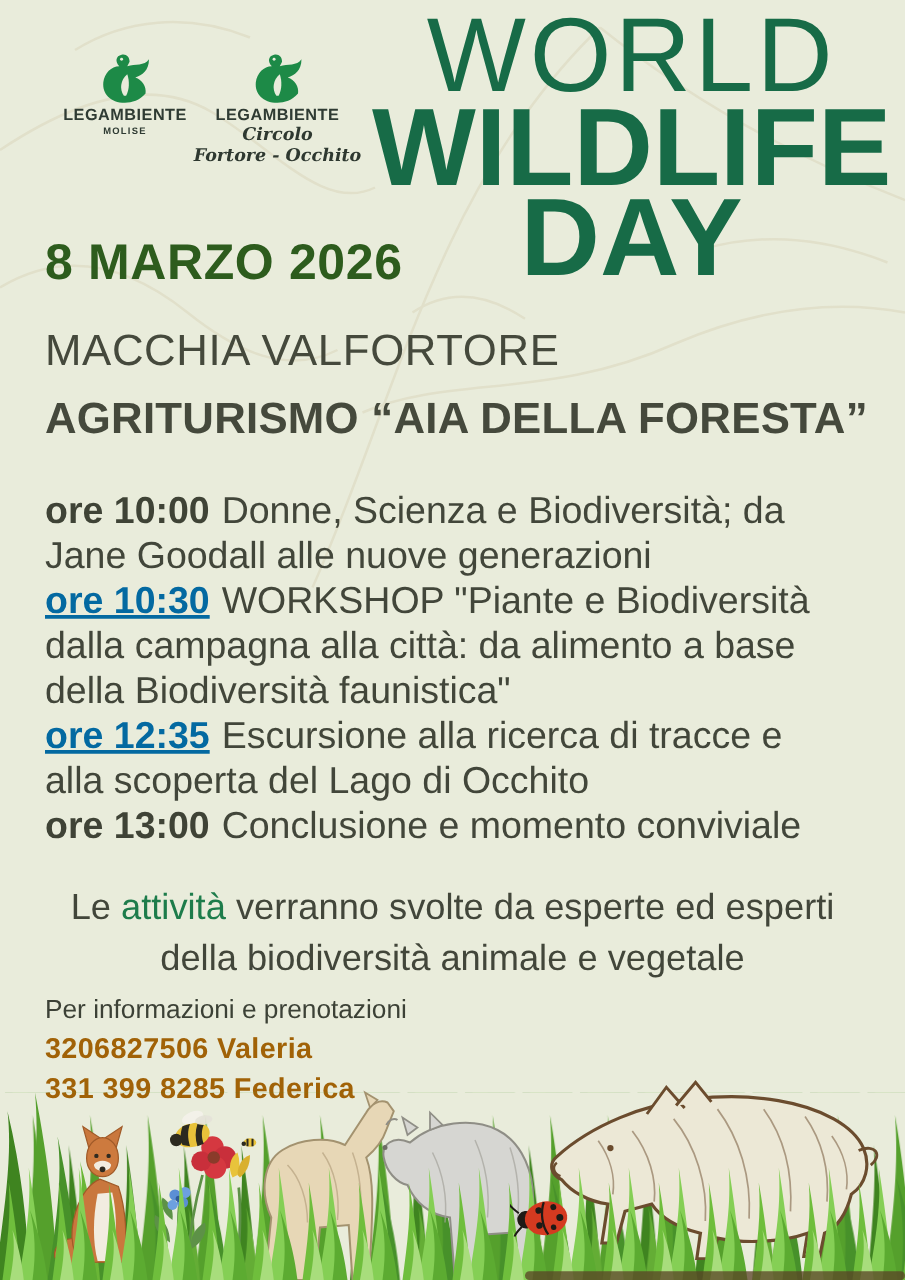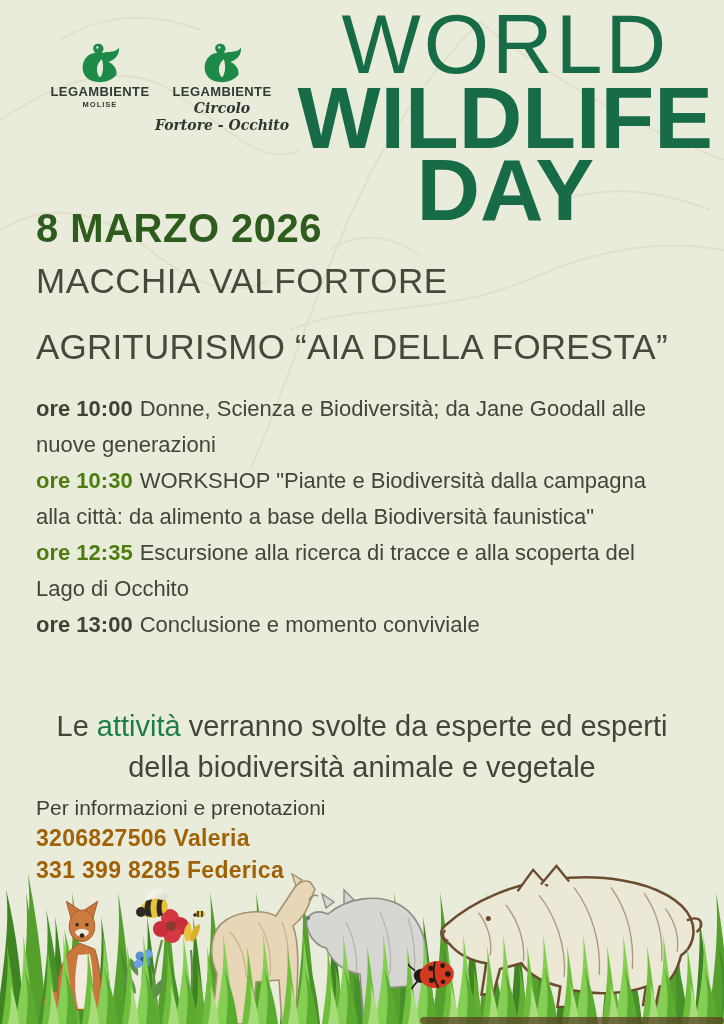--- a/index.html
+++ b/index.html
@@ -21,33 +21,33 @@
   .logo-sub { font-size:7.5px; font-weight:700; color:#2f3b33; letter-spacing:1px; margin-top:1px; }
   .logo-script { font-family:"DejaVu Serif", serif; font-style:italic; font-weight:700;
                  font-size:14px; color:#2e3830; line-height:15px; margin-top:2px; white-space:nowrap; }
 
   .title { position:absolute; top:6px; right:11px; text-align:center; z-index:2; color:#176b47; }
   .title-line1 { font-size:84px; font-weight:400; letter-spacing:3px; line-height:76px; }
   .title-line2 { font-size:88px; font-weight:700; line-height:71px; }
   .title-line3 { font-size:88px; font-weight:700; line-height:73px; }
 
   
-  .date { position:absolute; left:36px; top:206px; font-size:40px; font-weight:700;
+  .date { position:absolute; left:36px; top:188px; font-size:40px; font-weight:700;
           color:#2d5c1d; letter-spacing:.5px; z-index:2; }
   .location { position:absolute; left:36px; top:261px; font-size:35px; font-weight:400;
               color:#45493c; letter-spacing:.5px; z-index:2; }
-  .venue { position:absolute; left:36px; top:327px; font-size:35px; font-weight:400;
+  .venue { position:absolute; left:36px; top:315px; font-size:35px; font-weight:700;
            color:#45493c; letter-spacing:.2px; z-index:2; }
 
   
   .schedule { position:absolute; left:36px; top:391px; width:636px; z-index:2; }
-  .sched-item { font-size:22px; line-height:36px; color:#42463a; }
+  .sched-item { font-size:30px; line-height:36px; color:#42463a; }
   .sched-time { font-weight:700; margin-right:.32em; }
   .t-dark { color:#3f4336; }
-  .t-green { color:#4d7c0f; }
+  .t-green { color:#0369a1;text-decoration:underline; }
 
   
   .note { position:absolute; top:706px; left:30px; width:664px; text-align:center;
           font-size:29px; line-height:41px; color:#42463a; z-index:2; }
   .note .hl { color:#1d7c4b; font-weight:400; }
 
   
   .contact { position:absolute; left:36px; top:796px; z-index:2; }
   .contact-heading { font-size:21px; color:#3c4136; }
   .contact-phone { font-size:23px; font-weight:700; color:#a16207; margin-top:5px; letter-spacing:.3px; }

